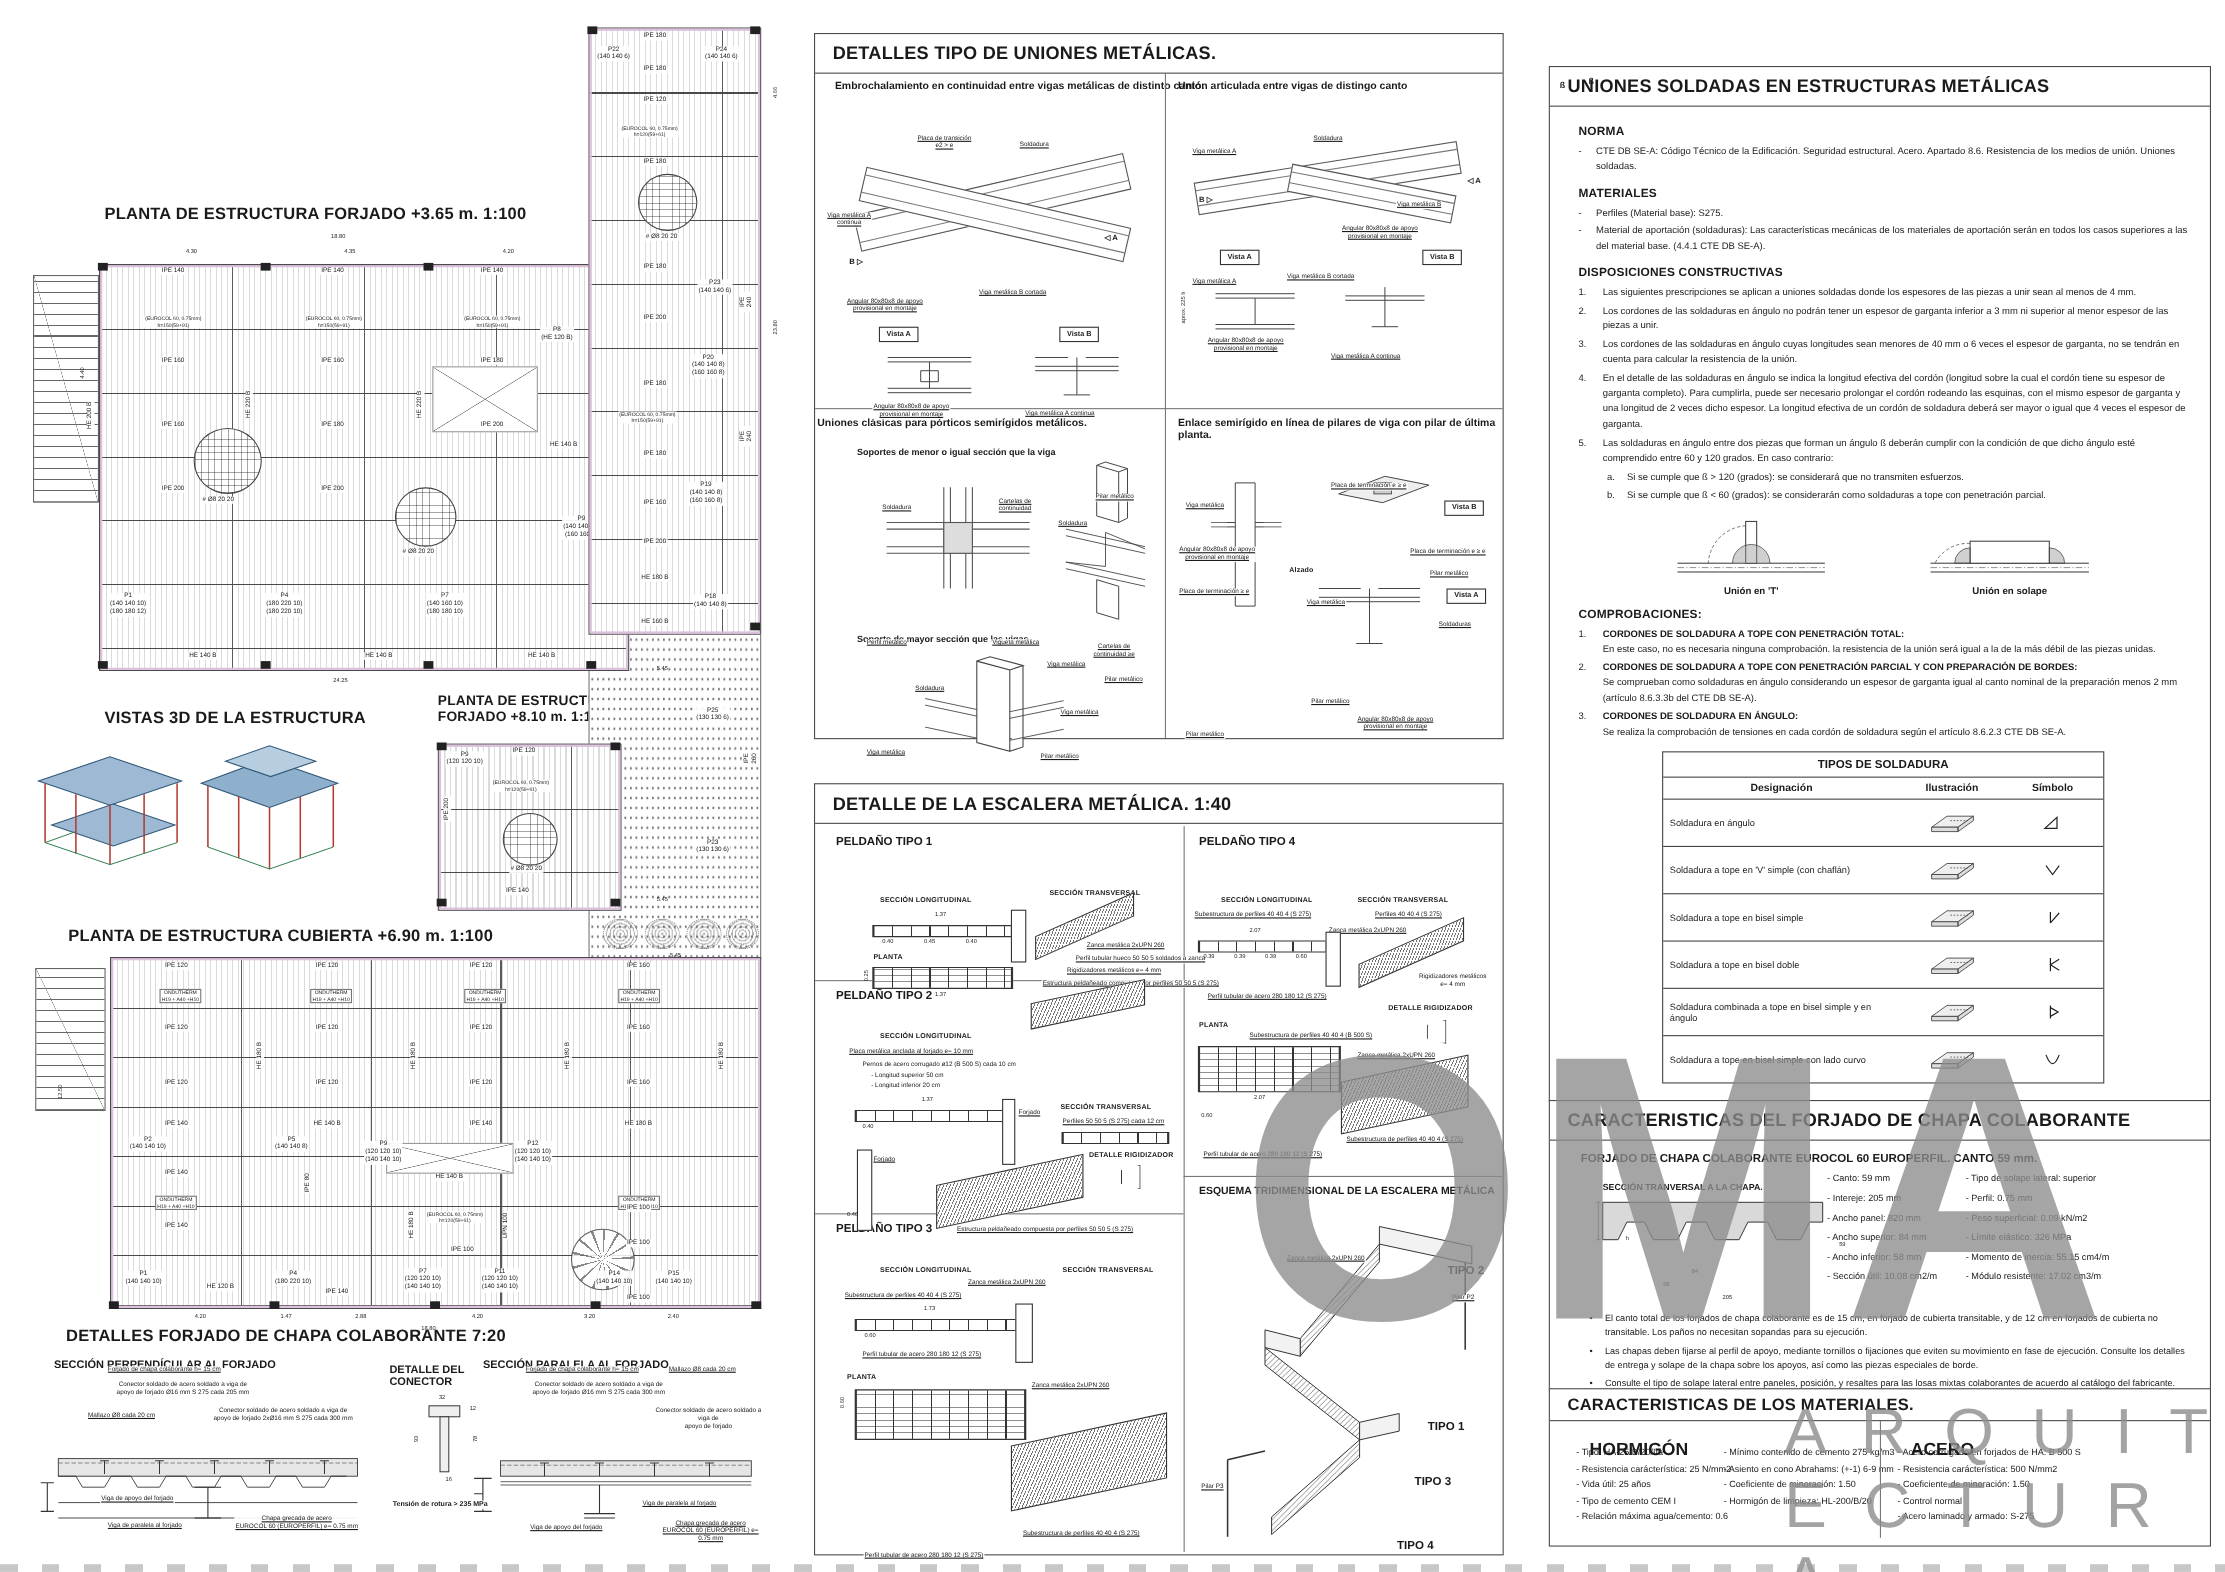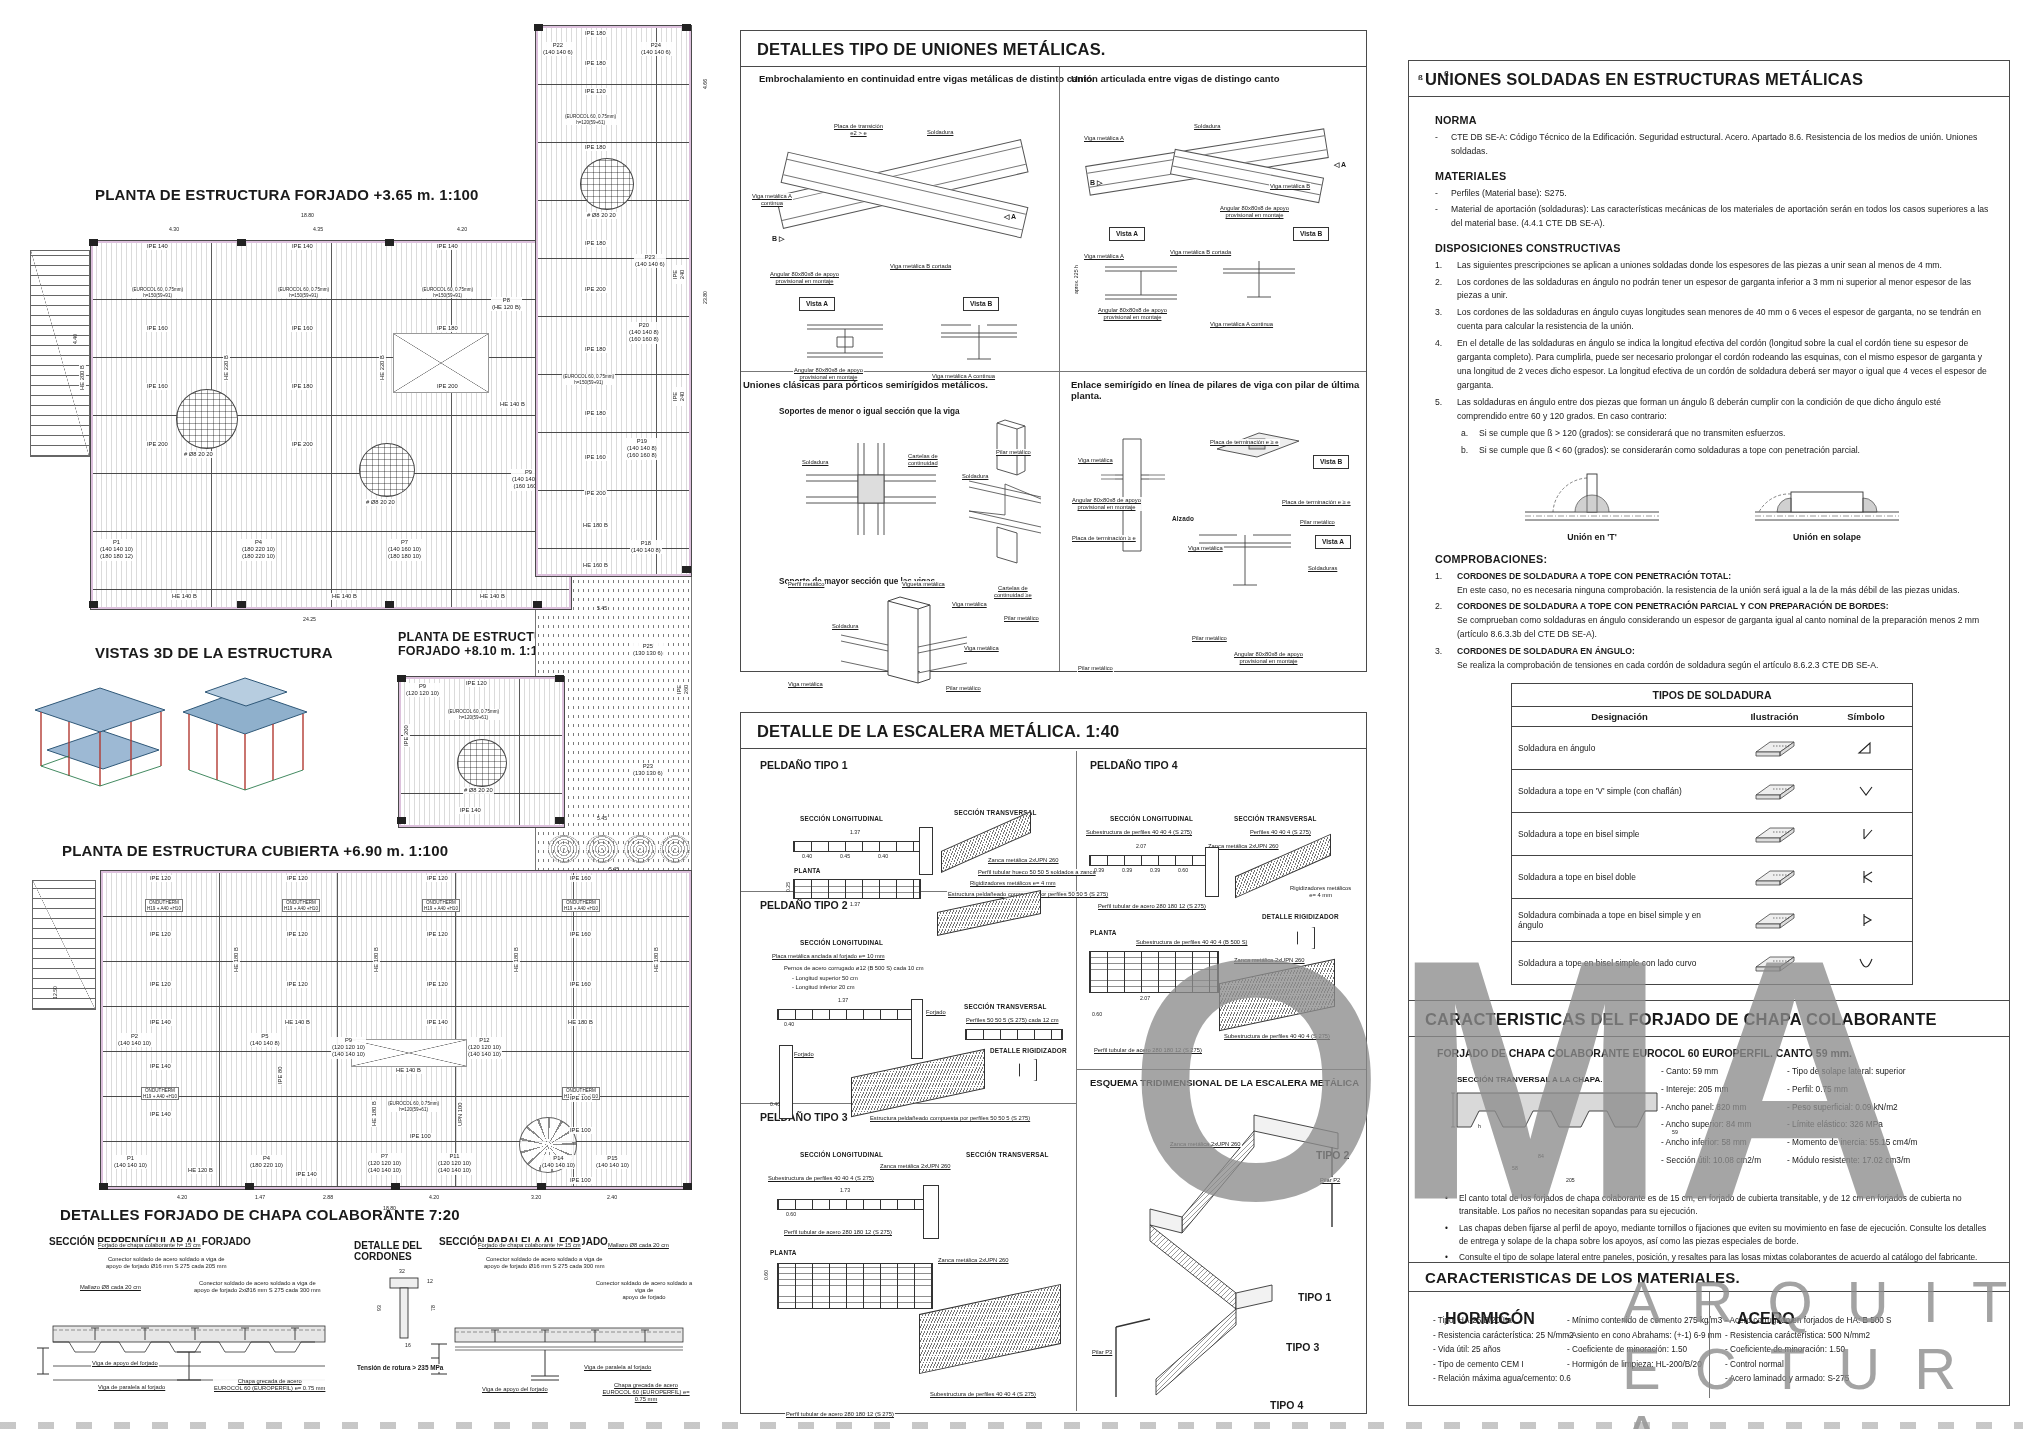--- a/index.html
+++ b/index.html
@@ -404,21 +404,21 @@
         <div class="lbl" style="left: 158px; top: 44px;"><span>Conector soldado de acero soldado a viga de
 apoyo de forjado 2xØ16 mm S 275 cada 300 mm</span></div>
         <div class="lbl ul" style="left: 56px; top: 124px;"><span>Viga de apoyo del forjado</span></div>
         <div class="lbl ul" style="left: 62px; top: 148px;"><span>Viga de paralela al forjado</span></div>
         <div class="lbl ul" style="left: 178px; top: 142px;"><span>Chapa grecada de acero
 EUROCOL 60 (EUROPERFIL) e= 0.75 mm</span></div>
       </div>
   </div>
 
   <div class="abs" style="left:348px;top:1236px;width:130px;height:186px;">
-    <div class="sub" style="left:6px;top:4px;font-size:10px;">DETALLE DEL CORDONES</div>
+    <div class="sub" style="left:6px;top:4px;font-size:10px;">DETALLE DEL CONECTOR</div>
     <div class="abs" style="left:12px;top:34px;width:100px;height:100px;">
       <svg width="92" height="86" viewBox="0 0 92 86">
         <rect x="30" y="8" width="28" height="10" fill="#efefef" stroke="#333" stroke-width="0.9"></rect>
         <rect x="40" y="18" width="8" height="50" fill="#efefef" stroke="#333" stroke-width="0.9"></rect>
       </svg>
       <div>
           <div class="lbl dim" style="left: 38px; top: -2px;"><span>32</span></div>
           <div class="lbl dim" style="left: 66px; top: 8px;"><span>12</span></div>
           <div class="lbl dim rot" style="left: 16px; top: 42px;"><span>93</span></div>
           <div class="lbl dim rot" style="left: 70px; top: 42px;"><span>78</span></div>

